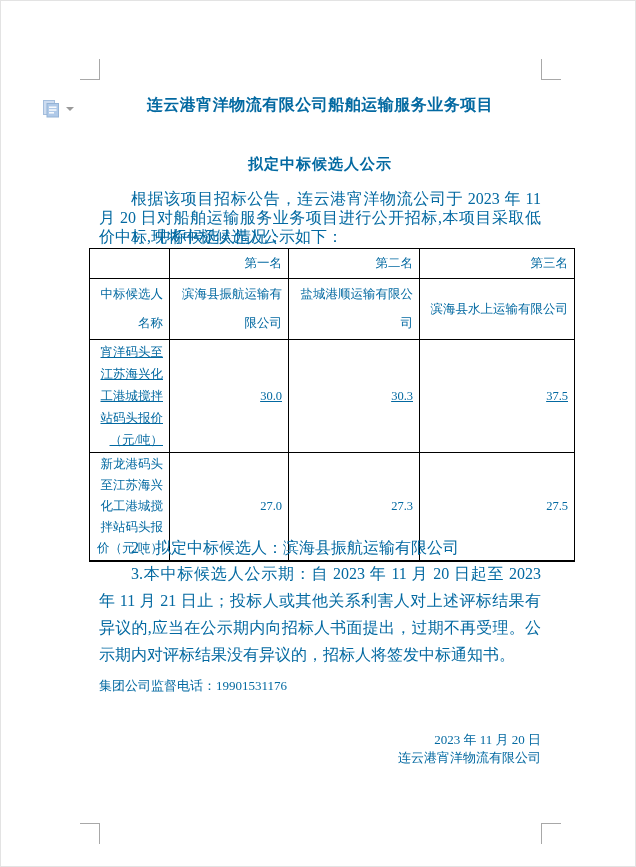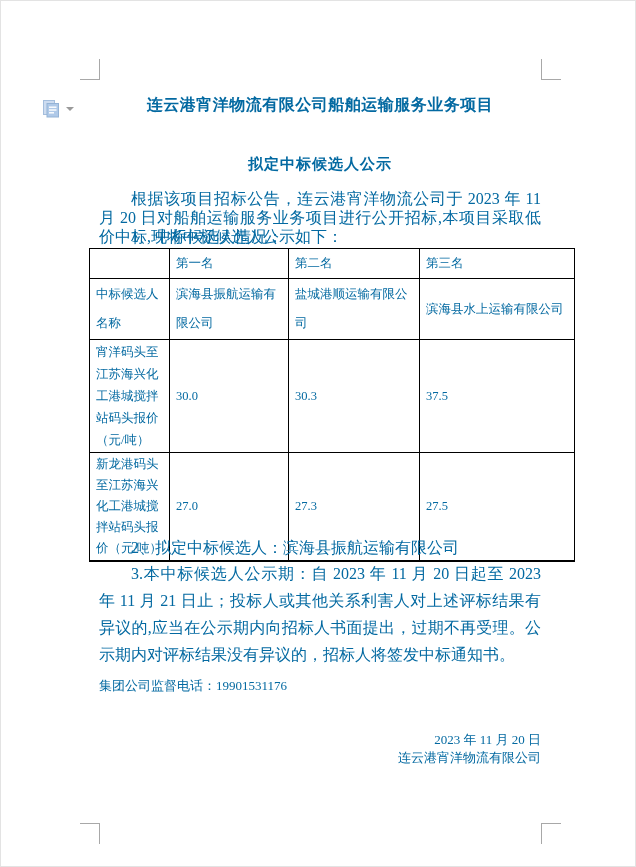--- a/index.html
+++ b/index.html
@@ -48,27 +48,27 @@
   .p-item2{top:537px;text-align:left;}
   .p-item3{top:559px;line-height:27px;}
 
   table.cand{
     position:absolute;left:88px;top:247px;
     border-collapse:collapse;table-layout:fixed;width:485px;
     font-size:12.5px;
   }
   table.cand td{
     border:1px solid #000;
-    text-align:left;vertical-align:middle;
+    text-align:right;vertical-align:middle;
     padding:1px 6px;overflow:hidden;
   }
   tr.r-head{height:30px;}
   tr.r-names{height:61px;}
   tr.r-names td{line-height:29px;}
-  tr.r-price1{height:90px;}
+  tr.r-price1{height:90px;text-decoration:underline;}
   tr.r-price1 td.lbl{line-height:22px;}
   tr.r-price2{height:104px;}
   tr.r-price2 td.lbl{line-height:21px;}
   tr.r-price2 td{border-bottom:2px solid #000;}
   td.lbl{text-align:justify;text-justify:inter-character;padding:1px 4px;}
   td.lbl-center{text-align:center;line-height:29px;}
 
   .phone{position:absolute;left:98px;width:442px;font-size:13px;line-height:19px;text-align:left;}
   .ph1{top:656px;}
   .ph2{top:675px;}

